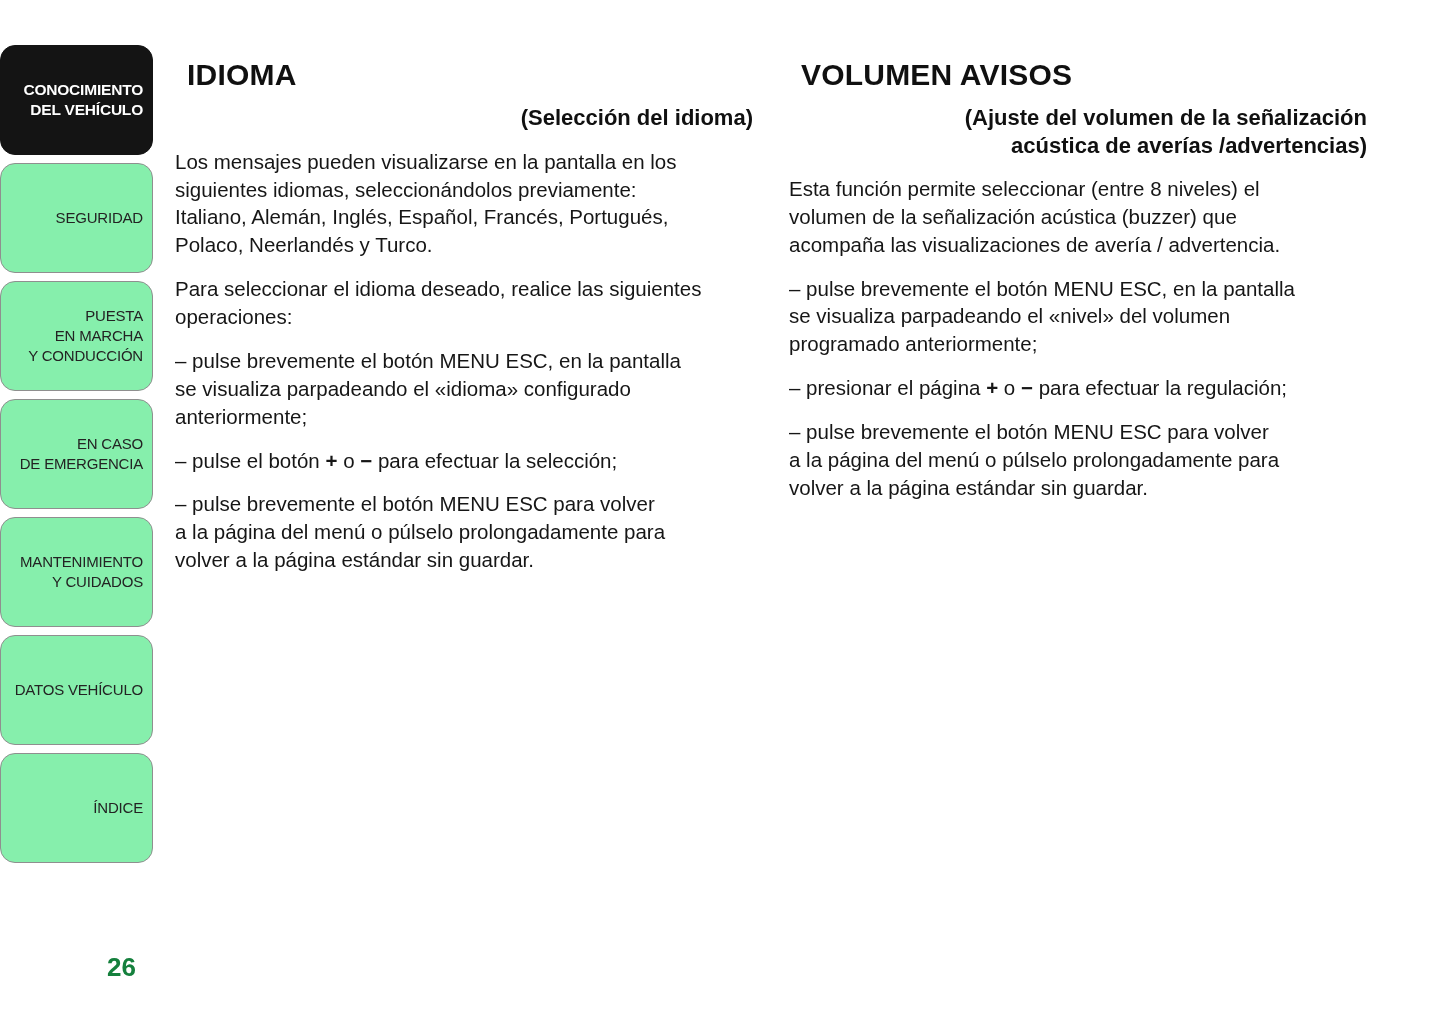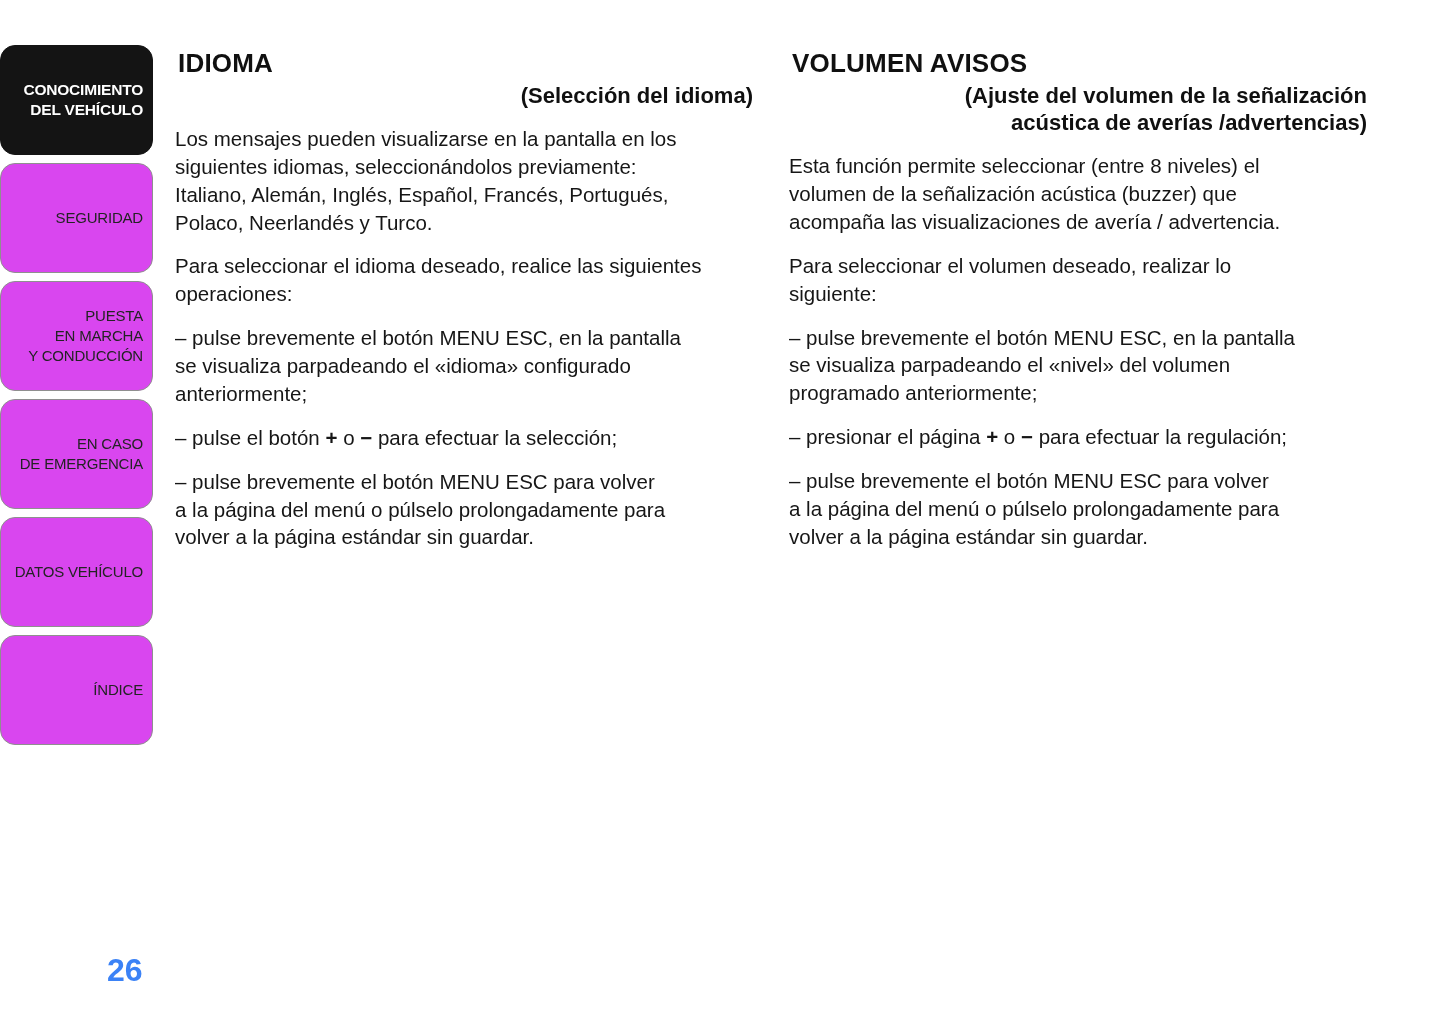--- a/index.html
+++ b/index.html
@@ -22,21 +22,21 @@
     left: 0;
     top: 45px;
     width: 153px;
     display: flex;
     flex-direction: column;
     gap: 8px;
   }
   .tab {
     height: 110px;
     box-sizing: border-box;
-    background: #d946ef;
+    background: #86efac;
     border: 1px solid #8f8f8f;
     border-radius: 15px;
     display: flex;
     align-items: center;
     justify-content: flex-end;
     padding-right: 9px;
   }
   .tab .tab-label {
     font-size: 15px;
     line-height: 1.32;
@@ -66,22 +66,22 @@
     box-sizing: border-box;
   }
   .col-left {
     width: 578px;
     margin-right: 36px;
   }
   .col-right {
     width: 578px;
   }
   .section-title {
-    margin: 3px;
-    font-size: 26px;
+    margin: 12px;
+    font-size: 30px;
     font-weight: bold;
     line-height: 1.18;
     color: #101010;
     letter-spacing: 0.2px;
   }
   .section-subtitle {
     margin: 0 0 15px 0;
     font-size: 22px;
     font-weight: bold;
     line-height: 1.24;
@@ -98,23 +98,23 @@
   }
   .sym {
     font-weight: bold;
   }
 
   
   .page-number {
     position: absolute;
     left: 107px;
     top: 952px;
-    font-size: 32px;
+    font-size: 26px;
     font-weight: bold;
-    color: #3b82f6;
+    color: #15803d;
   }
 </style>
 </head>
 <body>
 
 <div class="page">
 
   <nav class="sidebar">
     <div class="tab active">
       <span class="tab-label">CONOCIMIENTO
@@ -124,20 +124,24 @@
       <span class="tab-label">SEGURIDAD</span>
     </div>
     <div class="tab">
       <span class="tab-label">PUESTA
 EN MARCHA
 Y CONDUCCIÓN</span>
     </div>
     <div class="tab">
       <span class="tab-label">EN CASO
 DE EMERGENCIA</span>
+    </div>
+    <div class="tab">
+      <span class="tab-label">MANTENIMIENTO
+Y CUIDADOS</span>
     </div>
     <div class="tab">
       <span class="tab-label">DATOS VEHÍCULO</span>
     </div>
     <div class="tab">
       <span class="tab-label">ÍNDICE</span>
     </div>
   </nav>
 
   <main class="main">
@@ -160,22 +164,20 @@
 volver a la página estándar sin guardar.</p>
     </section>
 
     <section class="col col-right">
       <h2 class="section-title">VOLUMEN AVISOS</h2>
       <h3 class="section-subtitle">(Ajuste del volumen de la señalización
 acústica de averías /advertencias)</h3>
       <p class="body-par">Esta función permite seleccionar (entre 8 niveles) el
 volumen de la señalización acústica (buzzer) que
 acompaña las visualizaciones de avería / advertencia.</p>
-      <p class="body-par">Para seleccionar el volumen deseado, realizar lo
-siguiente:</p>
       <p class="body-par">– pulse brevemente el botón MENU ESC, en la pantalla
 se visualiza parpadeando el «nivel» del volumen
 programado anteriormente;</p>
       <p class="body-par"><span>– presionar el página </span><span class="sym">+</span><span> o </span><span class="sym">−</span><span> para efectuar la regulación;</span></p>
       <p class="body-par">– pulse brevemente el botón MENU ESC para volver
 a la página del menú o púlselo prolongadamente para
 volver a la página estándar sin guardar.</p>
     </section>
 
   </main>

